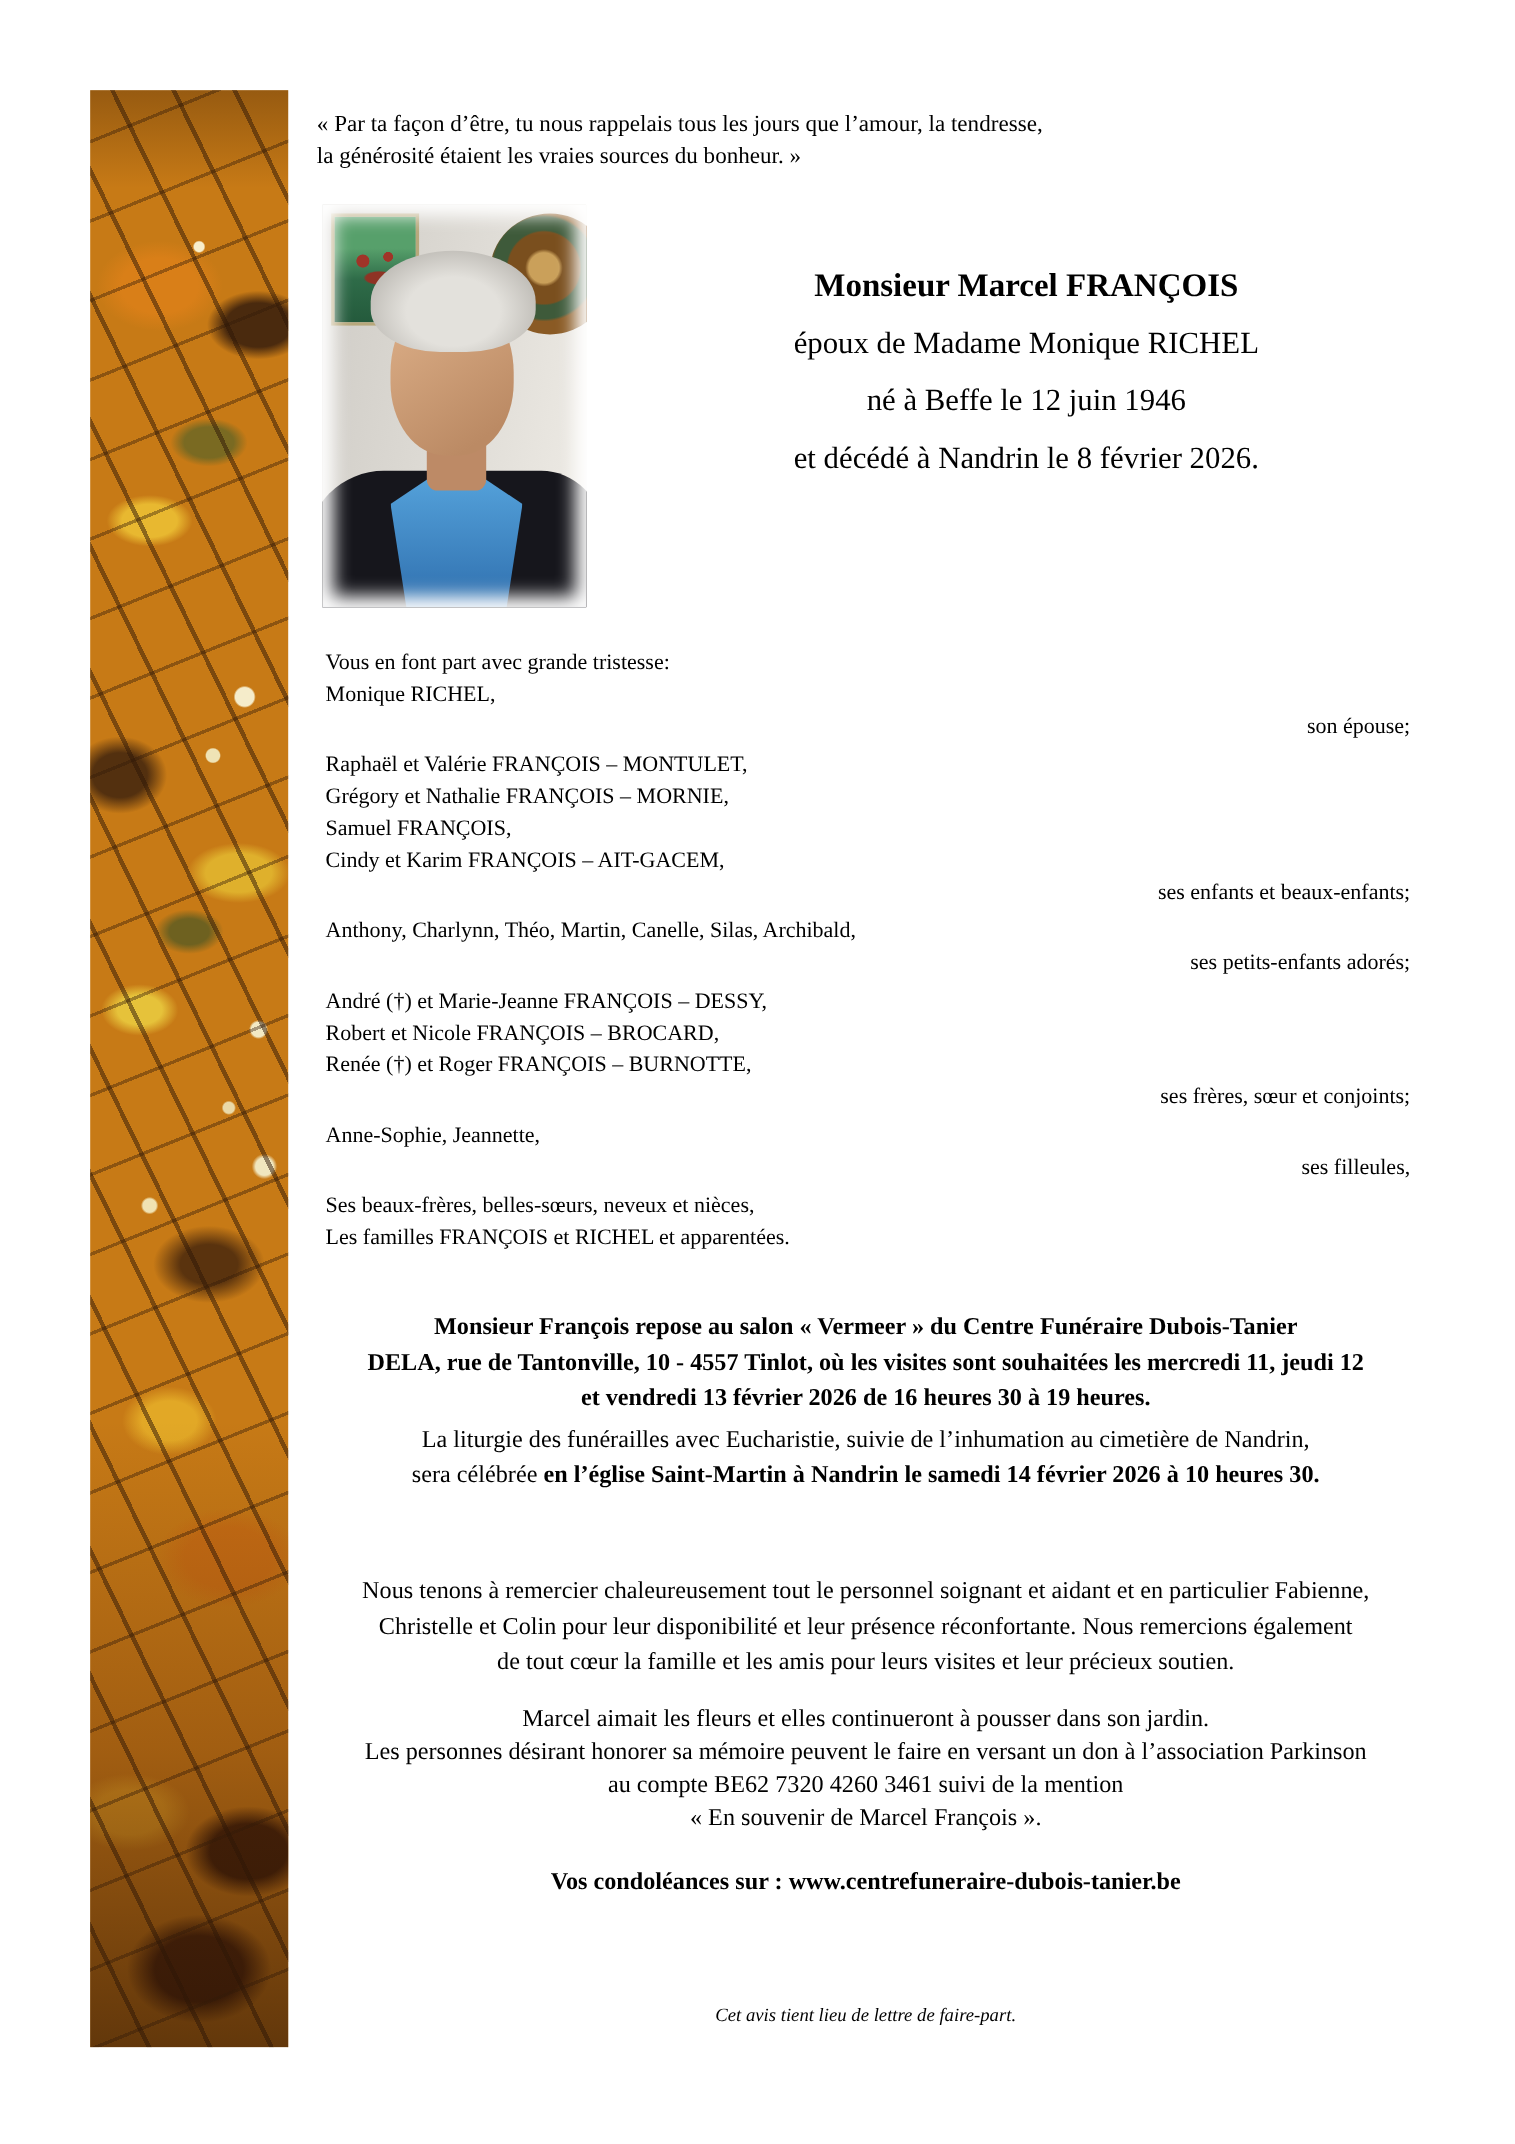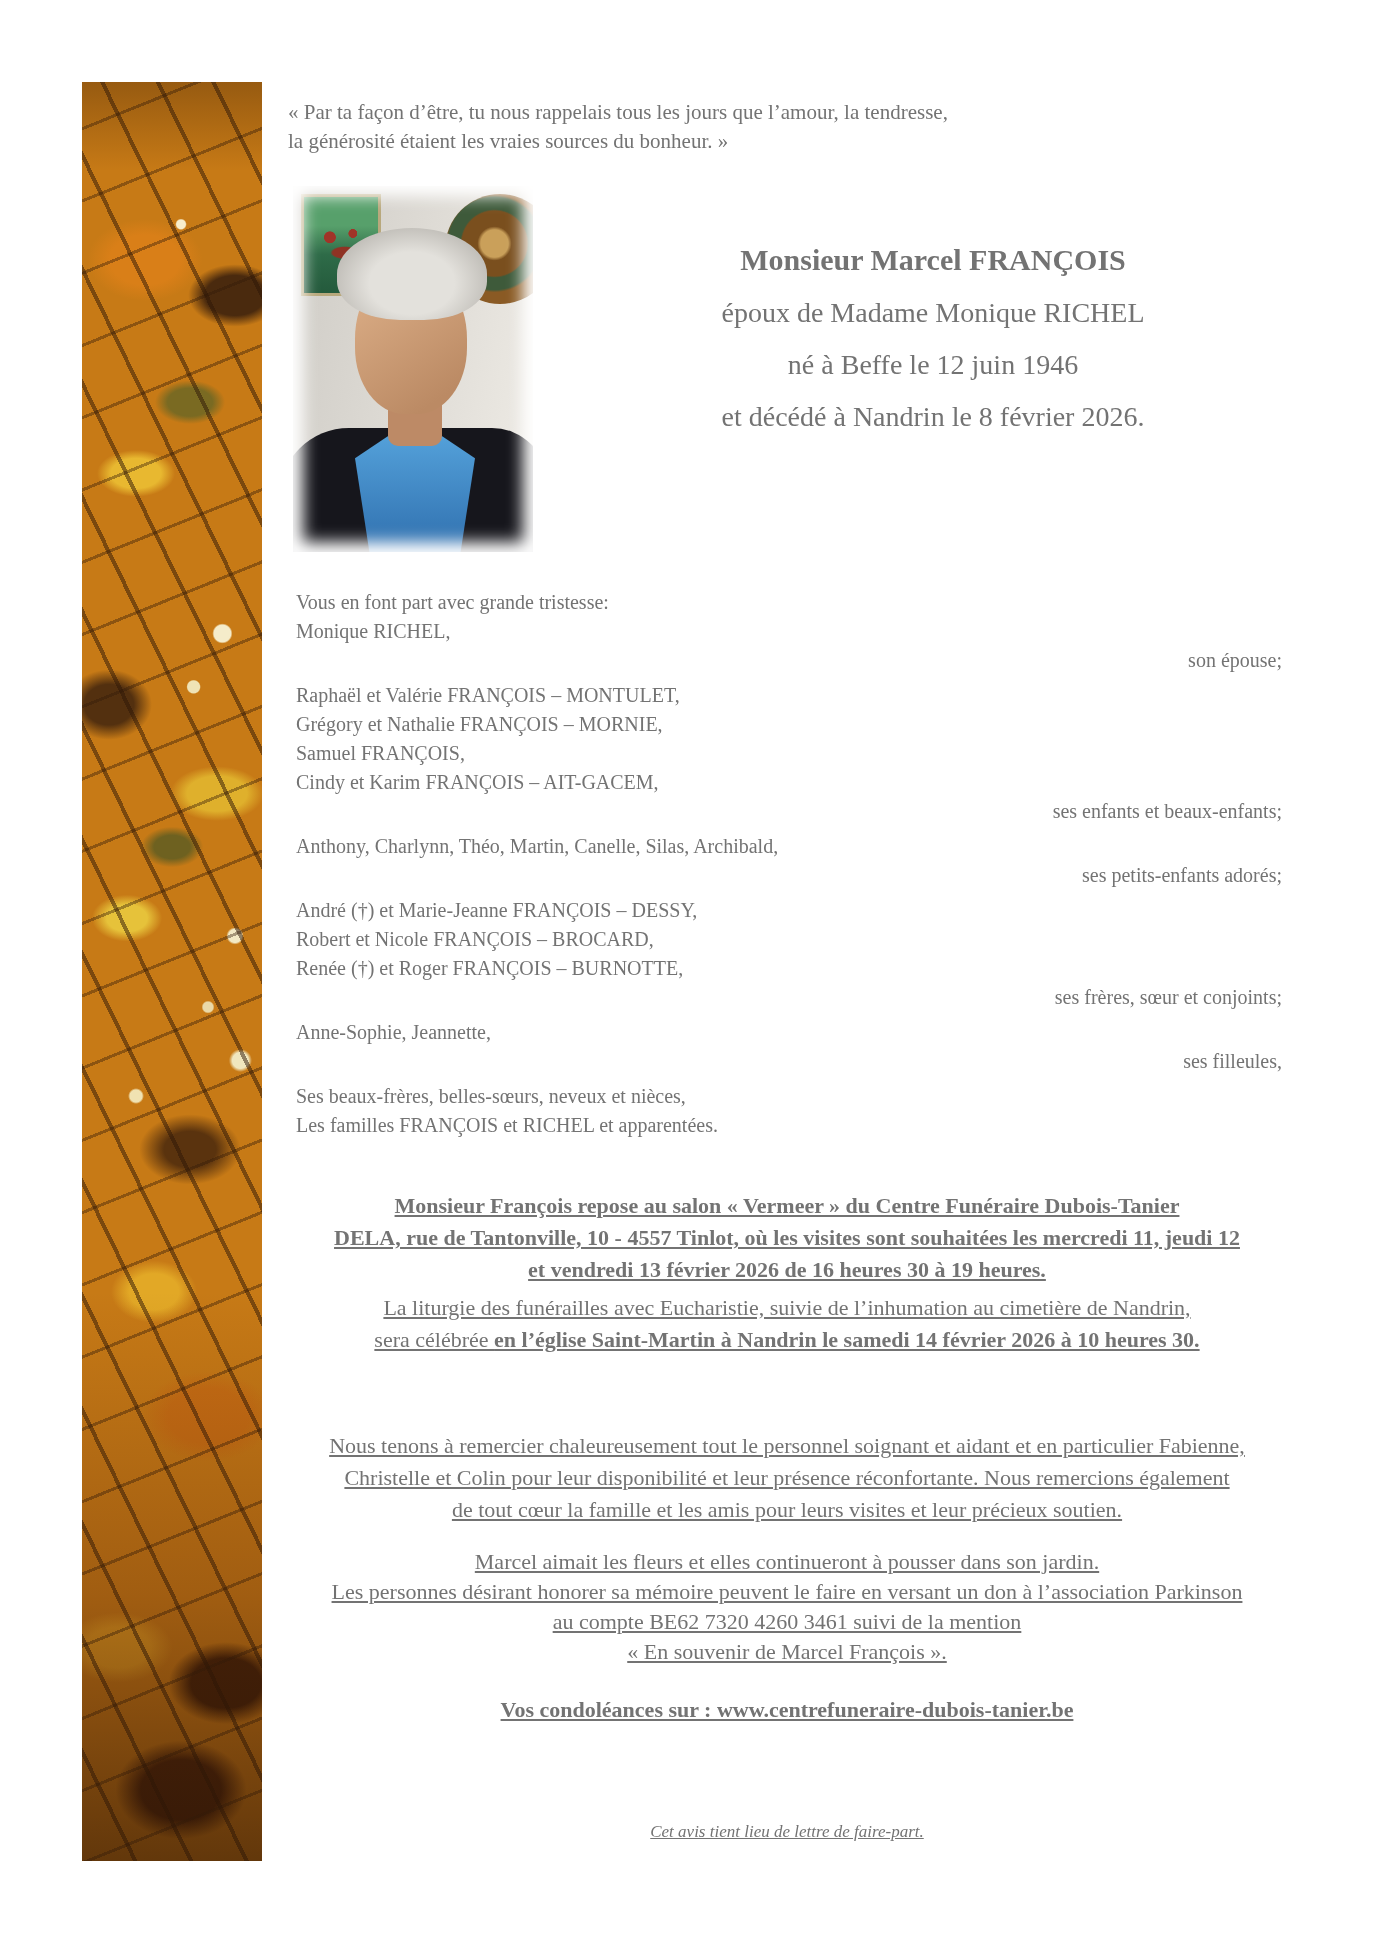--- a/index.html
+++ b/index.html
@@ -1,21 +1,21 @@
 <!DOCTYPE html>
 <html><head>
 <meta charset="utf-8">
 <style>
   html,body{margin:0;padding:0;background:#fff;}
   .page{
     position:relative;
     width:1377px;height:1949px;
     background:#ffffff;
     font-family:"Liberation Serif","DejaVu Serif",serif;
-    color:#737373;
+    color:#000000;
     overflow:hidden;
   }
   
   .strip{
     position:absolute;left:82px;top:82px;width:180px;height:1779px;
     background-color:#c77a16;
     background-image:
       radial-gradient(circle 14px at 78% 31%, #f5ecca 0 60%, transparent 72%),
       radial-gradient(circle 10px at 62% 34%, #efe3b5 0 60%, transparent 72%),
       radial-gradient(circle 12px at 85% 48%, #f2e9c4 0 55%, transparent 72%),
@@ -88,21 +88,21 @@
   }
   .photo .feather{position:absolute;inset:0;box-shadow:inset 0 0 16px 10px #ffffff;}
   
   .quote{position:absolute;left:288px;top:98px;width:920px;font-size:21px;line-height:29px;}
   .header-block{position:absolute;left:533px;top:243px;width:800px;text-align:center;}
   .header-title{font-size:30px;font-weight:bold;margin:0 0 20px 0;}
   .header-line{font-size:28px;margin:0 0 20px 0;}
   .family{position:absolute;left:296px;top:588px;width:986px;font-size:20px;line-height:29px;}
   .fam-line{white-space:nowrap;}
   .fam-line.right{text-align:right;margin-bottom:6px;}
-  .centered{position:absolute;left:292px;width:990px;text-align:center;font-size:22px;line-height:32px;text-decoration:underline;}
+  .centered{position:absolute;left:292px;width:990px;text-align:center;font-size:22px;line-height:32px;}
   .centered .ln{display:block;}
   .bold{font-weight:bold;}
   .italic{font-style:italic;}
   .p-repose{top:1190px;}
   .p-liturgy{top:1292px;}
   .p-lejour{top:1382px;}
   .p-thanks{top:1430px;}
   .p-flowers{top:1547px;line-height:30px;}
   .p-condol{top:1694px;}
   .p-faire{top:1816px;font-size:17px;}

